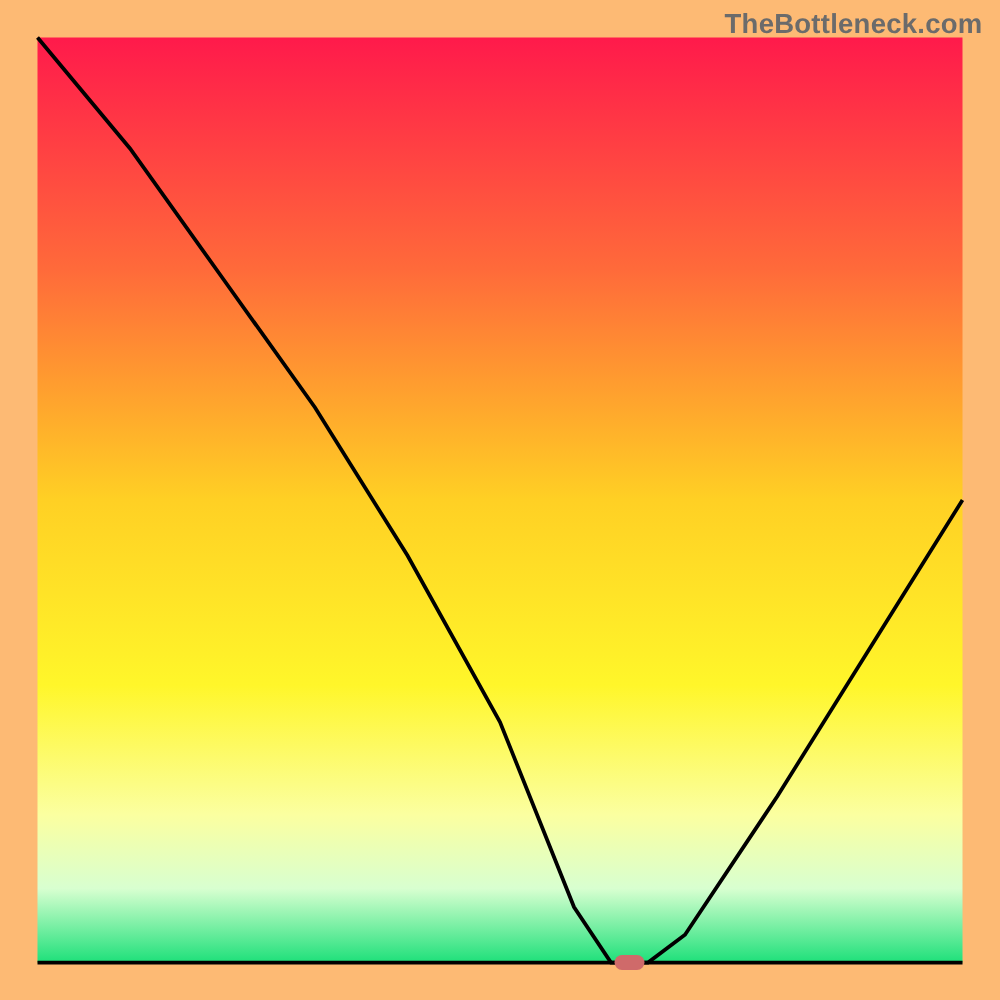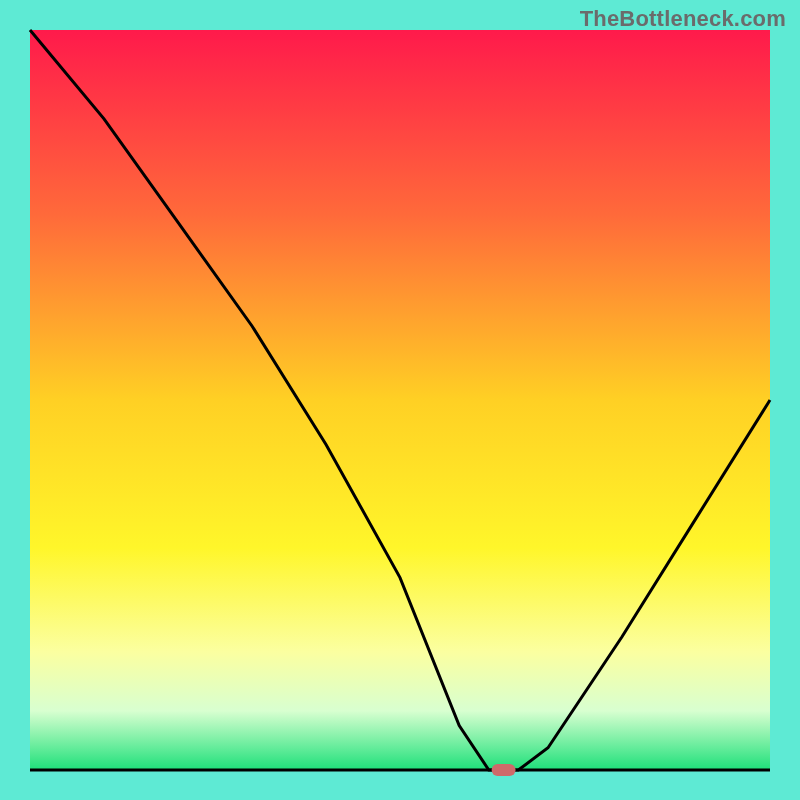--- a/index.html
+++ b/index.html
@@ -6,21 +6,21 @@
     margin: 0;
     padding: 0;
     background: #000;
     width: 800px;
     height: 800px;
     overflow: hidden;
   }
   .outer {
     width: 800px;
     height: 800px;
-    background: #5eead4;
+    background: #fdba74;
     position: relative;
   }
   .watermark {
     position: absolute;
     top: 6px;
     right: 14px;
     color: #6b6b6b;
     font-family: Arial, Helvetica, sans-serif;
     font-size: 22px;
     font-weight: 600;

